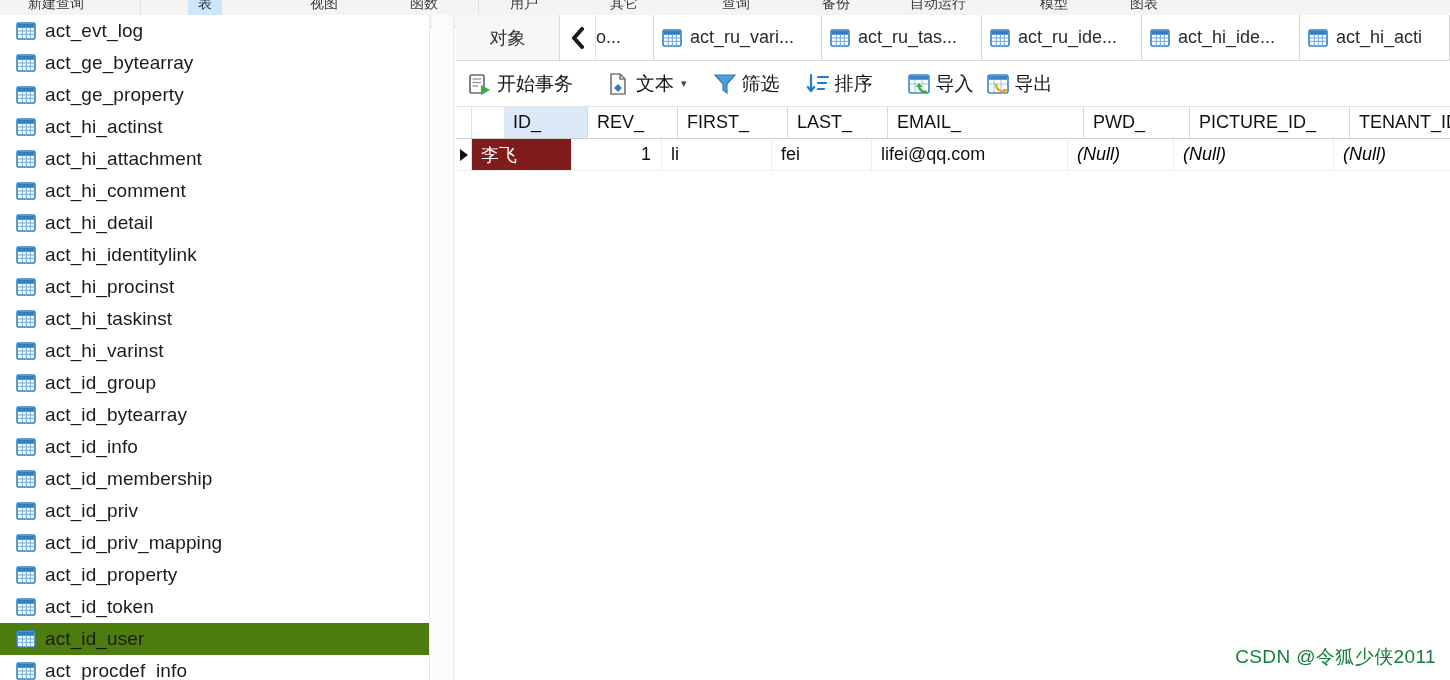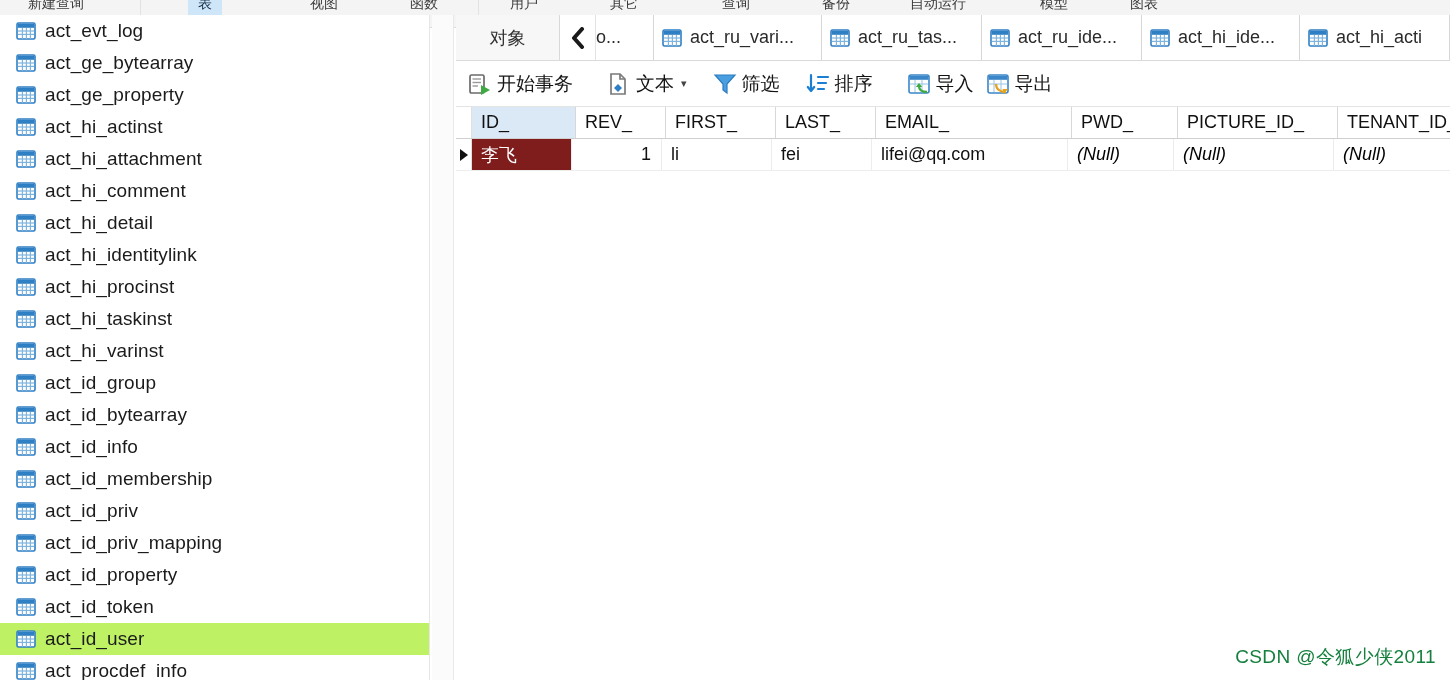--- a/index.html
+++ b/index.html
@@ -57,21 +57,21 @@
     position: relative;
     height: 32px;
     display: flex;
     align-items: center;
     padding-left: 16px;
     font-size: 19px;
     color: #1b1b1b;
     letter-spacing: .1px;
     white-space: nowrap;
   }
-  .tbl-item.sel { background: #bef264; }
+  .tbl-item.sel { background: #4d7c0f; }
   .tbl-icon {
     flex: 0 0 auto;
     width: 20px; height: 18px;
     margin-right: 9px;
     position: relative;
     display: inline-block;
   }
   .tbl-icon svg { display: block; }
   .tbl-label { display: inline-block; }
 
@@ -757,21 +757,21 @@
             <path d="M10 12 C10 17 14 20 20 20" fill="none" stroke="#e8a21c" stroke-width="2.3"></path>
             <path d="M22 17 l-4 5 -1.5 -5 z" fill="#e8a21c"></path>
           </svg>
           <span>导出</span>
         </div>
       </div>
 
     <div class="grid">
       <div class="grid-row grid-head" id="grid-head">
         <div class="gutter"></div>
-      <div class="hcell active" style="width: 104px;">
+      <div class="hcell active" style="width: 84px; margin-left: 32px;">
             <span>ID_</span>
           </div>
           <div class="hcell" style="width: 90px;">
             <span>REV_</span>
           </div>
           <div class="hcell" style="width: 110px;">
             <span>FIRST_</span>
           </div>
           <div class="hcell" style="width: 100px;">
             <span>LAST_</span>

